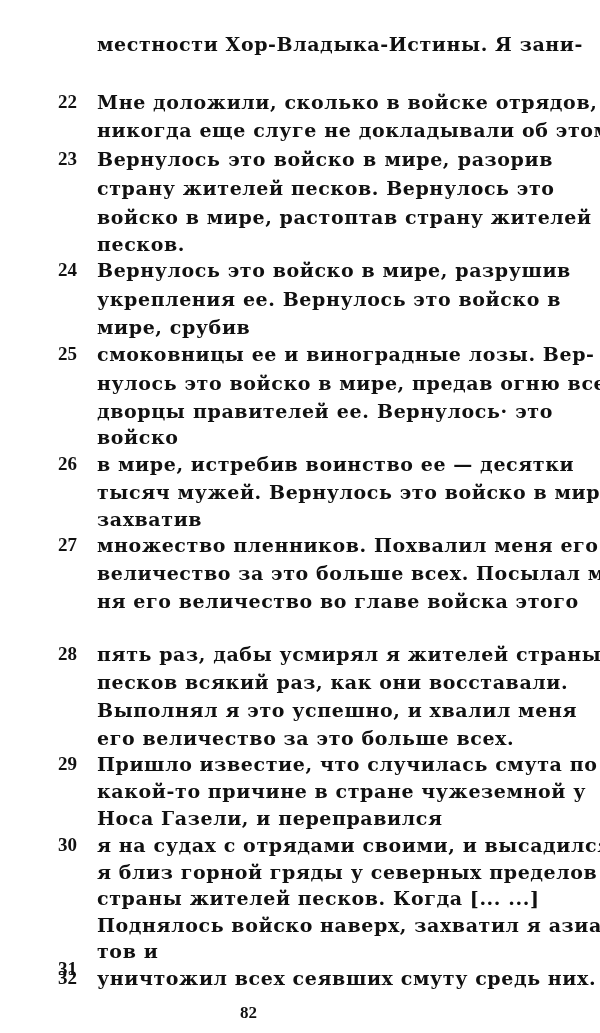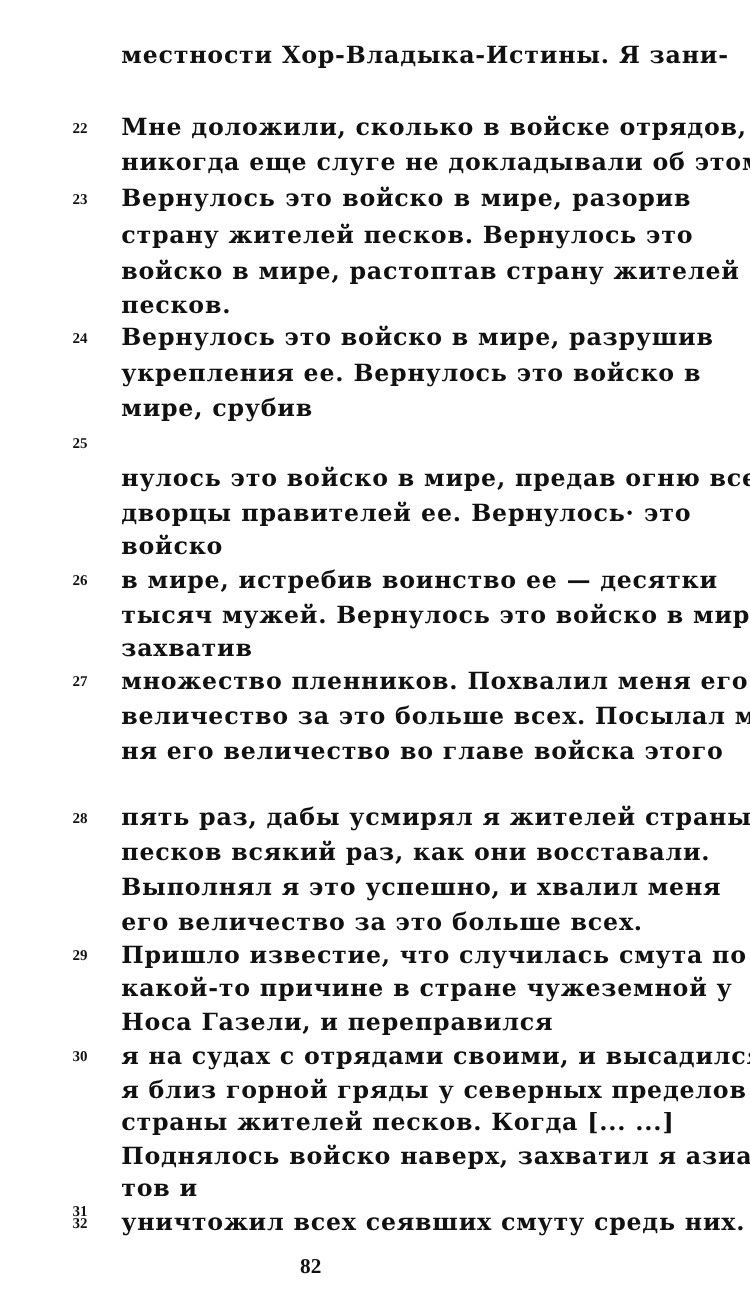--- a/index.html
+++ b/index.html
@@ -37,21 +37,21 @@
     }
     .line.last {
       text-align-last: left;
     }
     .num {
       position: absolute;
       left: 58px;
       width: 24px;
       height: 28px;
       font-family: "Liberation Serif", serif;
-      font-size: 12px;
+      font-size: 19px;
       font-weight: bold;
       line-height: 28px;
       text-align: left;
     }
     .page-number {
       position: absolute;
       left: 240px;
       top: 1003px;
       width: 50px;
       text-align: left;
@@ -77,20 +77,21 @@
   <div class="line" style="top:174px">страну жителей песков. Вернулось это</div>
   <div class="line" style="top:203px">войско в мире, растоптав страну жителей</div>
   <div class="line last" style="top:230px">песков.</div>
 
   <div class="num" style="top:256px">24</div>
   <div class="line" style="top:256px">Вернулось это войско в мире, разрушив</div>
   <div class="line" style="top:285px">укрепления ее. Вернулось это войско в</div>
   <div class="line last" style="top:313px">мире, срубив</div>
 
   <div class="num" style="top:340px">25</div>
+  <div class="line" style="top:340px">смоковницы ее и виноградные лозы. Вер-</div>
   <div class="line" style="top:369px">нулось это войско в мире, предав огню все</div>
   <div class="line" style="top:397px">дворцы правителей ее. Вернулось· это</div>
   <div class="line last" style="top:423px">войско</div>
 
   <div class="num" style="top:450px">26</div>
   <div class="line" style="top:450px">в мире, истребив воинство ее — десятки</div>
   <div class="line" style="top:478px">тысяч мужей. Вернулось это войско в мире,</div>
   <div class="line last" style="top:505px">захватив</div>
 
   <div class="num" style="top:531px">27</div>

